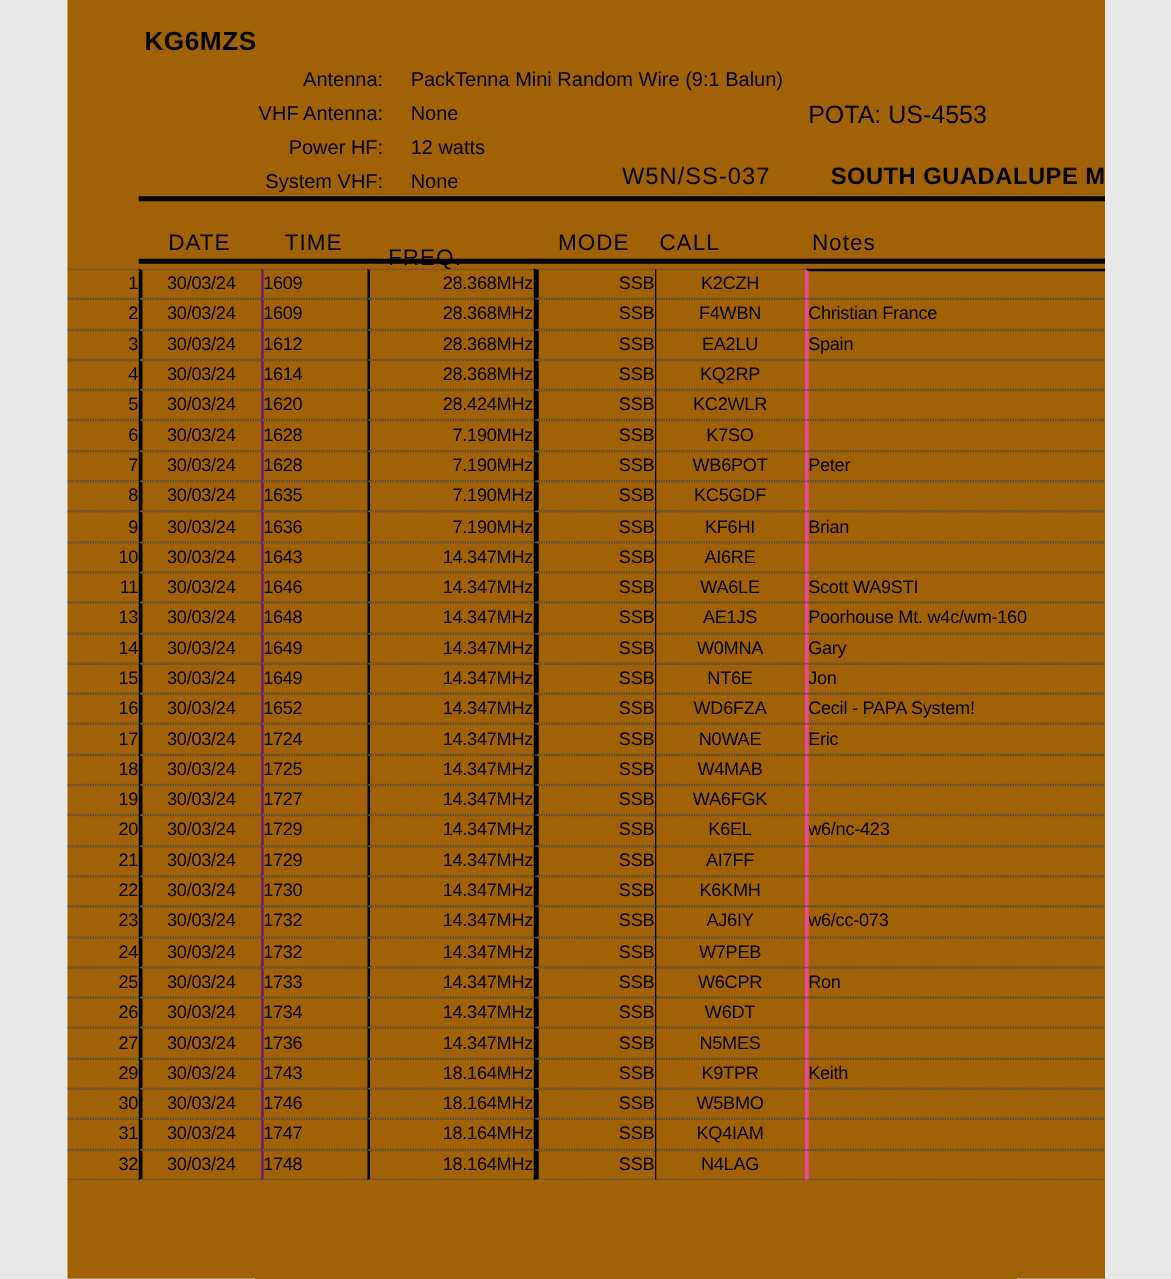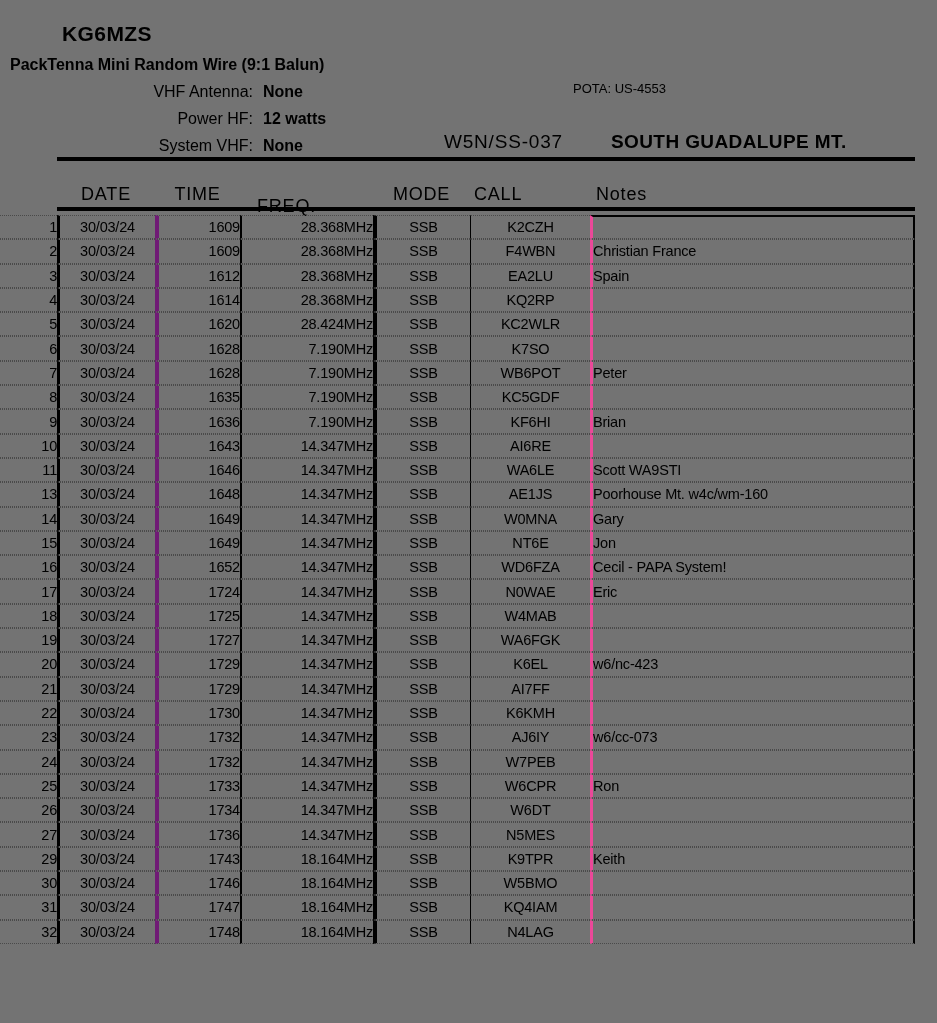--- a/index.html
+++ b/index.html
@@ -1,45 +1,45 @@
 <!DOCTYPE html>
 <html><head>
 <meta charset="utf-8">
 <style>
   html, body { margin: 0; padding: 0; background: #e8e8e8; }
   .sheet {
     position: relative;
-    width: 937px;
+    width: 830px;
     height: 1023px;
-    background: #737373;
+    background: #a16207;
     font-family: "Liberation Sans", sans-serif;
     color: #000;
     overflow: hidden;
     margin: 0 auto;
   }
   .callsign {
     position: absolute;
     left: 62px; top: 22px;
     font-size: 21px;
     font-weight: 700;
     letter-spacing: 0.4px;
   }
   .info-block { position: absolute; left: 0; top: 51px; }
   .info-row { display: flex; height: 27px; align-items: center; }
   .info-label {
     width: 253px;
     text-align: right;
     font-size: 16px;
     flex: 0 0 253px;
   }
-  .info-value { margin-left: 10px; font-size: 16px; white-space: nowrap; font-weight: bold; }
+  .info-value { margin-left: 22px; font-size: 16px; white-space: nowrap; }
   .pota {
     position: absolute;
-    left: 573px; top: 81px;
-    font-size: 13px;
+    left: 593px; top: 81px;
+    font-size: 20px;
   }
   .sota-ref {
     position: absolute;
     left: 444px; top: 131px;
     font-size: 19px;
     letter-spacing: 0.8px;
   }
   .summit {
     position: absolute;
     left: 611px; top: 131px;
@@ -91,41 +91,42 @@
     border-bottom: 1px dotted #4a4a4a;
   }
   td.num {
     border: none;
     text-align: right;
     padding-right: 8px;
     font-size: 15px;
     letter-spacing: 0;
   }
   td.date  { border-left: 3px solid #000; text-align: center; }
-  td.time  { border-left: 4px solid #701a75; text-align: right; }
+  td.time  { border-left: 2px solid #701a75; text-align: left; }
   td.freq  { border-left: 2px solid #000; text-align: right; padding-right: 5px; }
-  td.mode  { border-left: 4px solid #000; text-align: center; margin-left: 30px; }
+  td.mode  { border-left: 4px solid #000; text-align: right; margin-left: 30px; }
   td.call  { border-left: 1px solid #000; text-align: center; }
   td.notes {
     border-left: 3px solid #ec4899;
     border-right: 2px solid #000;
     text-align: left;
     padding-left: 6px;
   }
   tr:first-child td.notes { border-top: 2px solid #000; }
 </style>
 </head>
 <body>
 
 <div class="sheet">
 
   <div class="callsign">KG6MZS</div>
 
   <div class="info-block">
     <div class="info-row">
+      <div class="info-label">Antenna:</div>
       <div class="info-value">PackTenna Mini Random Wire (9:1 Balun)</div>
     </div>
     <div class="info-row">
       <div class="info-label">VHF Antenna:</div>
       <div class="info-value">None</div>
     </div>
     <div class="info-row">
       <div class="info-label">Power HF:</div>
       <div class="info-value">12 watts</div>
     </div>

